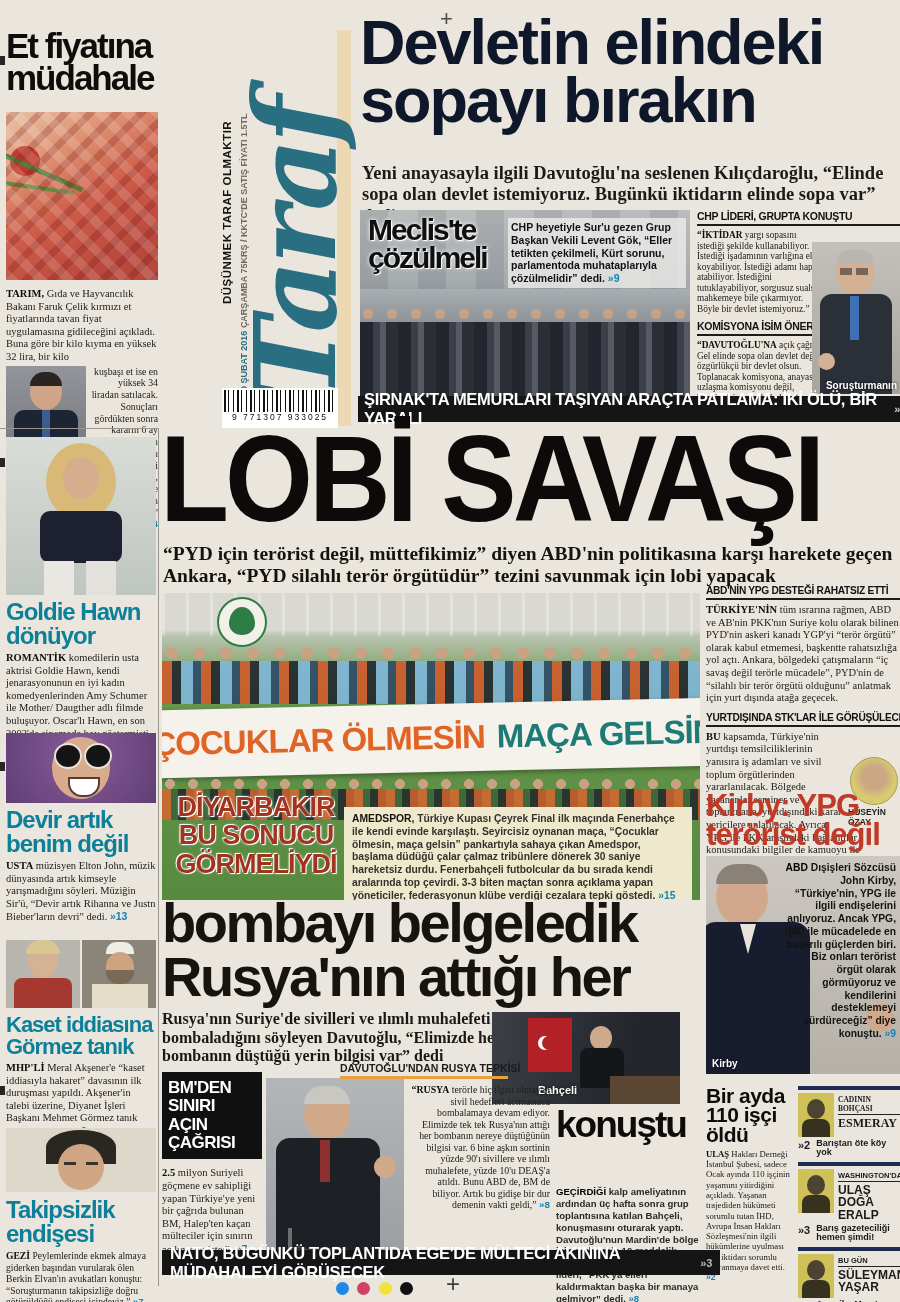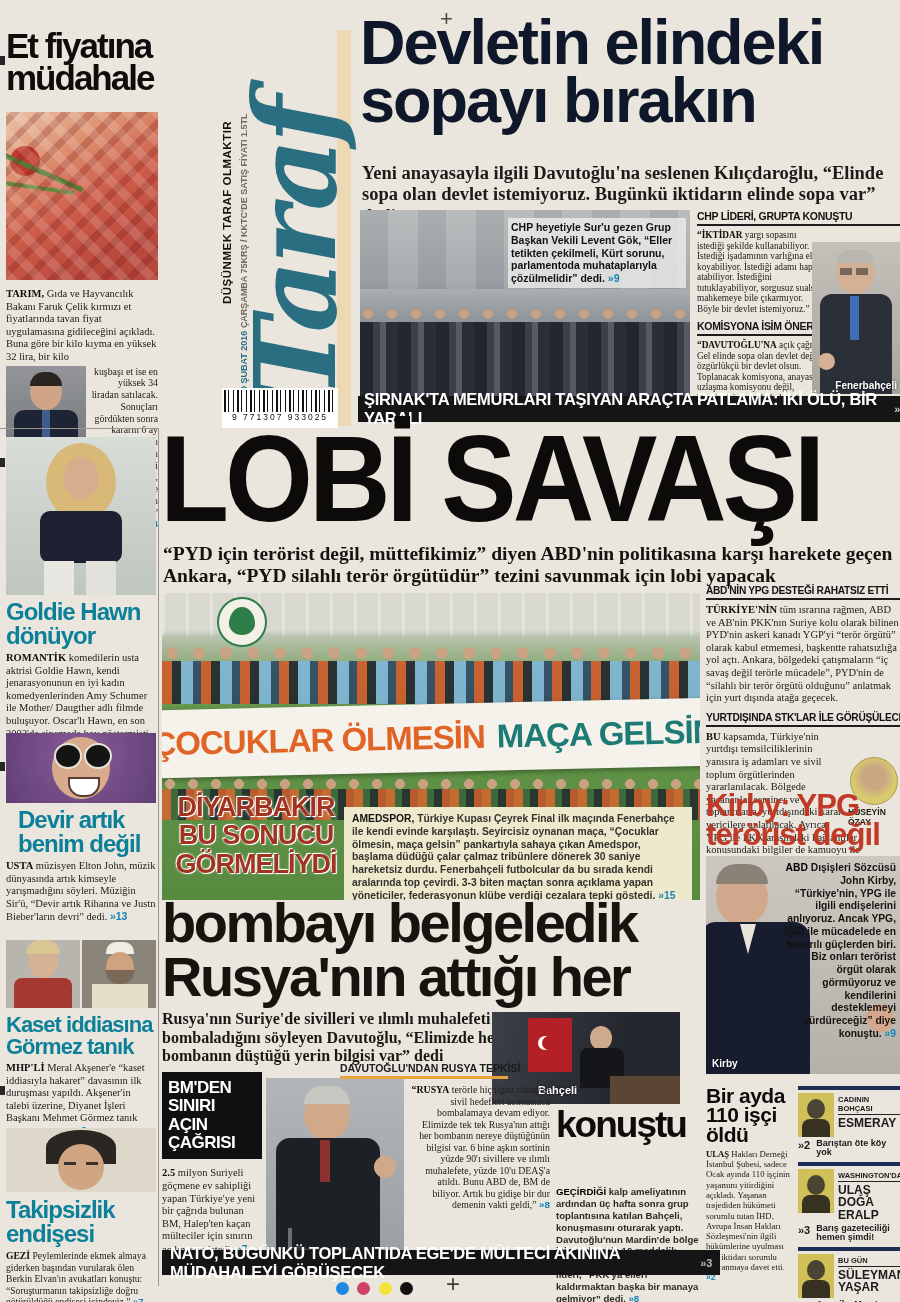--- a/index.html
+++ b/index.html
@@ -82,20 +82,24 @@
   <div class="abs h-big" style="left:360px;top:14px;width:540px;font-size:63px;color:#0f172a;">
     <div>Devletin elindeki</div>
     <div>sopayı bırakın</div>
   </div>
   <div class="abs" style="left:362px;top:163px;width:536px;font-family:'Liberation Serif',serif;font-size:18.5px;font-weight:bold;line-height:1.16;color:#1c1b19;">Yeni anayasayla ilgili Davutoğlu'na seslenen Kılıçdaroğlu, “Elinde sopa olan devlet istemiyoruz. Bugünkü iktidarın elinde sopa var” dedi</div>
 
   <div class="photo" style="left:360px;top:210px;width:330px;height:187px;background:linear-gradient(180deg,#c7cac9 0%,#b0b5b8 38%,#91969b 58%,#7e8287 100%);">
     <div class="abs" style="left:0;top:0;width:100%;height:42%;background:repeating-linear-gradient(90deg,rgba(70,75,85,.22) 0 28px,rgba(125,130,135,.18) 28px 58px);"></div>
     <div class="abs" style="left:0;bottom:40%;width:100%;height:16px;background:radial-gradient(circle 5px at 8px 8px,#c9a183 98%,rgba(0,0,0,0)) 0 0/24px 16px repeat-x;"></div>
     <div class="abs" style="left:0;bottom:0;width:100%;height:40%;background:repeating-linear-gradient(90deg,#23262d 0 13px,#3a3f49 13px 20px,#565b63 20px 26px,#2b2e35 26px 38px);"></div>
+    <div class="abs h-big" style="left:8px;top:6px;font-size:30px;color:#0f0f0f;text-shadow:0 0 4px #fff,1px 1px 0 #fff;">
+      <div>Meclis'te</div>
+      <div>çözülmeli</div>
+    </div>
     <div class="abs" style="right:4px;top:8px;width:172px;font-size:10.5px;font-weight:bold;line-height:1.22;color:#101010;background:rgba(238,238,234,.78);padding:3px;">
       <span>CHP heyetiyle Sur'u gezen Grup Başkan Vekili Levent Gök, “Eller tetikten çekilmeli, Kürt sorunu, parlamentoda muhataplarıyla çözülmelidir” dedi.</span>
       <span class="ref">»9</span>
     </div>
   </div>
 
   <div class="abs" style="left:697px;top:210px;width:203px;">
     <div class="sec-h">CHP LİDERİ, GRUPTA KONUŞTU</div>
     <div class="body-s" style="width:128px;font-size:9.3px;line-height:1.13;">
       <span class="lead">“İKTİDAR</span>
@@ -108,21 +112,21 @@
       <span class="ref">»8</span>
     </div>
     <div class="photo" style="right:0;top:32px;width:88px;height:152px;background:linear-gradient(#c4c1bb,#a8a59f);">
       <div class="abs" style="left:24px;top:10px;width:38px;height:42px;border-radius:50%;background:#d4b094;"></div>
       <div class="abs" style="left:24px;top:8px;width:38px;height:13px;border-radius:14px 14px 0 0;background:#b9b6b0;"></div>
       <div class="abs" style="left:28px;top:26px;width:12px;height:7px;background:rgba(40,40,40,.55);"></div>
       <div class="abs" style="left:44px;top:26px;width:12px;height:7px;background:rgba(40,40,40,.55);"></div>
       <div class="abs" style="left:8px;top:52px;width:72px;height:100px;border-radius:12px 12px 0 0;background:#2b2f38;"></div>
       <div class="abs" style="left:38px;top:54px;width:9px;height:44px;background:#3f6fb5;"></div>
       <div class="abs" style="left:6px;bottom:24px;width:17px;height:17px;border-radius:50%;background:#d4b094;"></div>
-      <span class="cap" style="right:3px;bottom:3px;">Fenerbahçeli</span>
+      <span class="cap" style="right:3px;bottom:3px;">Soruşturmanın</span>
     </div>
   </div>
 
   <div class="abs strip" style="left:358px;top:396px;width:542px;height:26px;padding:0 6px;font-size:16.5px;">
     <span>ŞIRNAK'TA MEMURLARI TAŞIYAN ARAÇTA PATLAMA: İKİ ÖLÜ, BİR YARALI</span>&nbsp;<span style="font-size:11px;color:#cfcfcf;">»9</span>
   </div>
 
   <div class="abs" style="left:160px;top:418px;width:740px;font-size:113px;font-weight:bold;letter-spacing:-4px;line-height:1;color:#0c0b0a;transform:scale(1,1.08);transform-origin:left top;white-space:nowrap;">LOBİ SAVAŞI</div>
   <div class="abs" style="left:163px;top:543px;width:735px;font-family:'Liberation Serif',serif;font-size:19.5px;font-weight:bold;line-height:1.12;color:#15130f;">“PYD için terörist değil, müttefikimiz” diyen ABD'nin politikasına karşı harekete geçen Ankara, “PYD silahlı terör örgütüdür” tezini savunmak için lobi yapacak</div>
 
@@ -245,21 +249,21 @@
     </div>
   </div>
 
   <div class="abs" style="left:798px;top:1086px;width:102px;">
     <div class="colblock">
       <div style="display:flex;gap:4px;padding-top:3px;">
         <div style="width:36px;height:44px;background:#cfc157;position:relative;flex:0 0 36px;">
           <div style="position:absolute;left:9px;top:6px;width:18px;height:20px;border-radius:50%;background:#4b4433;"></div>
           <div style="position:absolute;left:4px;top:26px;width:28px;height:18px;border-radius:8px 8px 0 0;background:#37321f;"></div>
         </div>
-        <div style="flex:1;">
+        <div style="flex:1;font-family:Liberation Serif, serif;">
           <div class="sect">CADININ BOHÇASI</div>
           <div class="nm">ESMERAY</div>
         </div>
       </div>
       <div style="display:flex;gap:6px;align-items:flex-start;margin-top:2px;">
         <span style="font-size:11px;font-weight:bold;">»2</span>
         <span style="font-size:9px;font-weight:bold;line-height:1.05;">Barıştan öte köy yok</span>
       </div>
     </div>
     <div class="colblock">
@@ -327,21 +331,21 @@
     <span>komedilerin usta aktrisi Goldie Hawn, kendi jenarasyonunun en iyi kadın komedyenlerinden Amy Schumer ile Mother/ Daugther adlı filmde buluşuyor. Oscar'lı Hawn, en son 2002'de sinemada boy göstermişti.</span>
     <span class="ref">»13</span>
   </div>
 
   <div class="photo" style="left:6px;top:733px;width:150px;height:70px;background:radial-gradient(circle at 50% 30%,#8a5b9b,#5f3f74);">
     <div class="abs" style="left:46px;top:4px;width:58px;height:62px;border-radius:50%;background:#d8ab8d;"></div>
     <div class="abs" style="left:48px;top:10px;width:24px;height:22px;border-radius:50%;background:#141414;border:2px solid #e8e4da;"></div>
     <div class="abs" style="left:78px;top:10px;width:24px;height:22px;border-radius:50%;background:#141414;border:2px solid #e8e4da;"></div>
     <div class="abs" style="left:62px;top:44px;width:28px;height:16px;border-radius:0 0 14px 14px;background:#fff;border:2px solid #5c3a34;"></div>
   </div>
-  <div class="abs teal-h" style="left:18px;top:808px;font-size:24px;">
+  <div class="abs teal-h" style="left:6px;top:808px;font-size:24px;">
     <div>Devir artık</div>
     <div>benim değil</div>
   </div>
   <div class="abs body-s" style="left:6px;top:860px;width:150px;">
     <span class="lead">USTA</span>
     <span>müzisyen Elton John, müzik dünyasında artık kimseyle yarışmadığını söyleri. Müziğin Sir'ü, “Devir artık Rihanna ve Justn Bieber'ların devri” dedi.</span>
     <span class="ref">»13</span>
   </div>
 
   <div class="abs" style="left:6px;top:940px;width:150px;height:68px;display:flex;gap:2px;">

